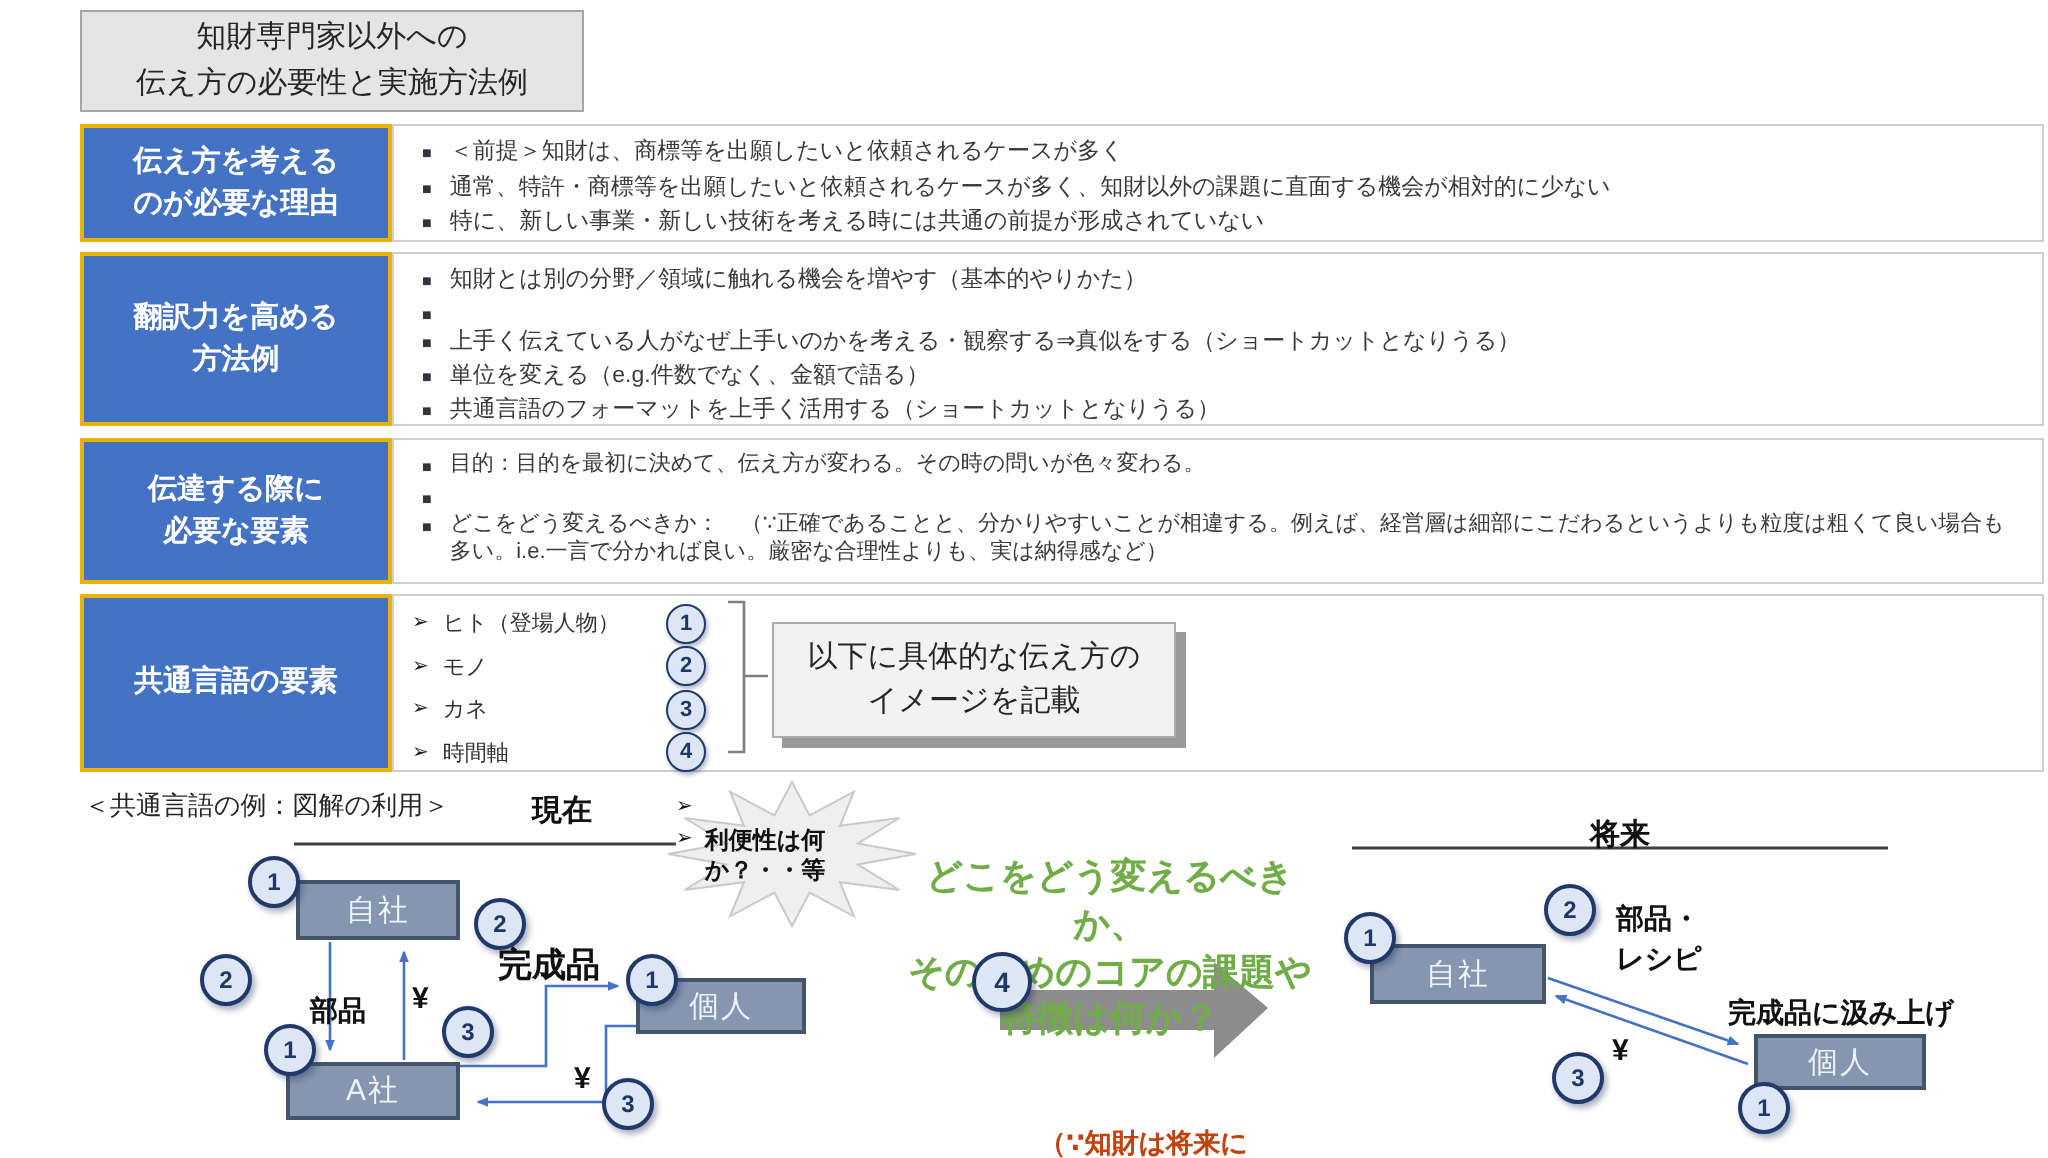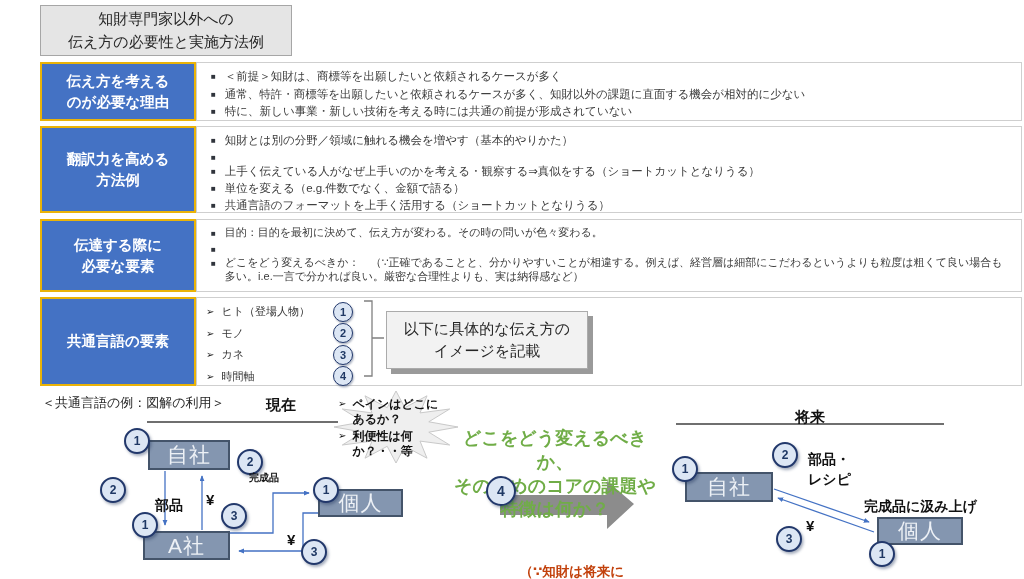--- a/index.html
+++ b/index.html
@@ -39,21 +39,21 @@
   #futureHead{left:778px;top:408px;width:64px}
   .star-text{position:absolute;left:338px;top:397px;width:134px;}
   .star-item{display:flex;font-size:12px;font-weight:bold;line-height:1.22;color:#111;margin-bottom:3px;}
   .smark{font-size:10px;margin:1px 6px 0 0;flex:none;}
   .stext{white-space:pre-line;}
   .green-q{position:absolute;left:450px;top:427px;width:210px;text-align:center;font-weight:bold;
     font-size:18px;line-height:1.32;color:#70AD47;white-space:pre-line;}
   .arrow-note{position:absolute;left:474px;top:531px;width:150px;text-align:right;font-weight:bold;
     font-size:13.5px;line-height:1.32;color:#c2410c;white-space:pre-line;margin-top:32px;}
   .dbox{position:absolute;background:#8496B0;border:2px solid #44546A;color:#EDF1F6;display:flex;
-    align-items:center;justify-content:center;font-size:21px;letter-spacing:1px;box-sizing:border-box;}
+    align-items:center;justify-content:center;font-size:15px;letter-spacing:1px;box-sizing:border-box;}
   .dcircle{position:absolute;border-radius:50%;background:#DCE6F4;border:2px solid #22386B;color:#1F3864;
     font-weight:bold;display:flex;align-items:center;justify-content:center;box-sizing:border-box;
     box-shadow:1.5px 2px 3px rgba(30,50,90,.4);font-size:12px;}
   .dlabel{position:absolute;font-weight:bold;color:#111;white-space:pre-line;line-height:1.4;}
   svg.overlay{position:absolute;left:0;top:0;pointer-events:none;}
 </style>
 </head>
 <body>
 
 <div class="slide">
@@ -171,22 +171,20 @@
     <path d="M874,532 L778,498" stroke="#4472C4" stroke-width="1.3" fill="none" marker-end="url(#arr)"></path>
   </svg>
 
   <div class="ex-label">＜共通言語の例：図解の利用＞</div>
   <div class="sec-head" id="presentHead">現在</div>
   <div class="sec-head" id="futureHead">将来</div>
 
   <div class="star-text">
       <div class="star-item">
         <span class="smark">➢</span>
-        <span class="stext">ペインはどこに
-あるか？</span>
       </div>
       <div class="star-item">
         <span class="smark">➢</span>
         <span class="stext">利便性は何
 か？・・等</span>
       </div>
     </div>
   <div class="green-q">どこをどう変えるべきか、
 そのためのコアの課題や
 特徴は何か？</div>
@@ -205,21 +203,21 @@
       <div class="dcircle" style="left: 132px; top: 512px; width: 26px; height: 26px; font-size: 12px;">1</div>
       <div class="dcircle" style="left: 221px; top: 503px; width: 26px; height: 26px; font-size: 12px;">3</div>
       <div class="dcircle" style="left: 313px; top: 477px; width: 26px; height: 26px; font-size: 12px;">1</div>
       <div class="dcircle" style="left: 301px; top: 539px; width: 26px; height: 26px; font-size: 12px;">3</div>
       <div class="dcircle" style="left: 486px; top: 476px; width: 30px; height: 30px; font-size: 14px;">4</div>
       <div class="dcircle" style="left: 672px; top: 456px; width: 26px; height: 26px; font-size: 12px;">1</div>
       <div class="dcircle" style="left: 772px; top: 442px; width: 26px; height: 26px; font-size: 12px;">2</div>
       <div class="dcircle" style="left: 776px; top: 526px; width: 26px; height: 26px; font-size: 12px;">3</div>
       <div class="dcircle" style="left: 869px; top: 541px; width: 26px; height: 26px; font-size: 12px;">1</div>
       <div class="dlabel" style="left: 128px; top: 496px; font-size: 14px; margin-left: 27px;">部品</div>
-      <div class="dlabel" style="left: 249px; top: 471px; font-size: 10px; text-align: right;">完成品</div>
+      <div class="dlabel" style="left: 249px; top: 471px; font-size: 17px; text-align: right;">完成品</div>
       <div class="dlabel" style="left: 206px; top: 489px; font-size: 15px;">¥</div>
       <div class="dlabel" style="left: 287px; top: 529px; font-size: 15px;">¥</div>
       <div class="dlabel" style="left: 808px; top: 450px; font-size: 14px;">部品・
 レシピ</div>
       <div class="dlabel" style="left: 864px; top: 497px; font-size: 14px;">完成品に汲み上げ</div>
       <div class="dlabel" style="left: 806px; top: 515px; font-size: 15px;">¥</div>
     </div>
 
 </div>
 

